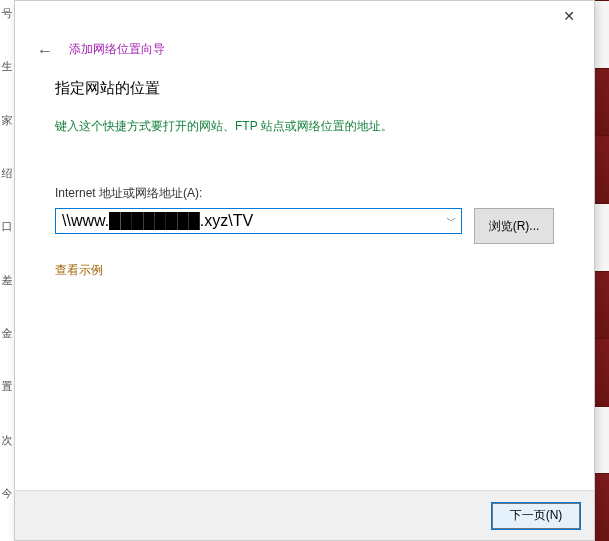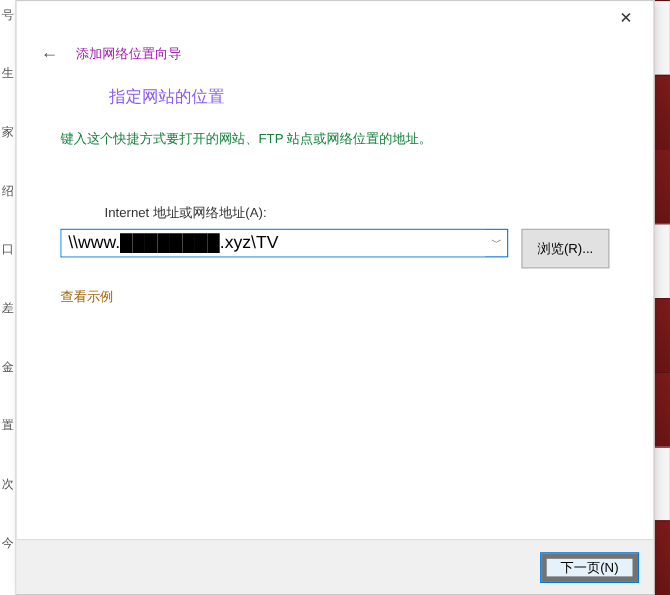--- a/index.html
+++ b/index.html
@@ -73,36 +73,34 @@
     }
     .wizard-title {
       font-size: 12px;
       color: #a21caf;
     }
     .content {
       padding: 0 40px;
       flex: 1;
     }
     .heading {
-      color: #8b5cf6;
+      color: #000000;
       font-size: 15px;
       font-weight: normal;
       margin-bottom: 20px;
-      margin-left: 44px;
     }
     .subtext {
       font-size: 12px;
       color: #15803d;
       margin-bottom: 50px;
     }
     .field-label {
       font-size: 12px;
       color: #333;
       margin-bottom: 6px;
-      margin-left: 40px;
     }
     .input-row {
       display: flex;
       gap: 12px;
       align-items: stretch;
       margin-bottom: 18px;
     }
     .combo {
       flex: 1;
       position: relative;
@@ -155,21 +153,21 @@
       padding-right: 14px;
     }
     .footer button {
       width: 88px;
       height: 26px;
       font-size: 12px;
       font-family: inherit;
       cursor: pointer;
     }
     .btn-next {
-      border: 5px solid #737373;
+      border: 1px solid #737373;
       background: #e5f1fb;
       outline: 1px solid #0078d7;
     }
     .btn-cancel {
       border: 1px solid #adadad;
       background: #e1e1e1;
     }
   </style>
 </head>
 <body>

